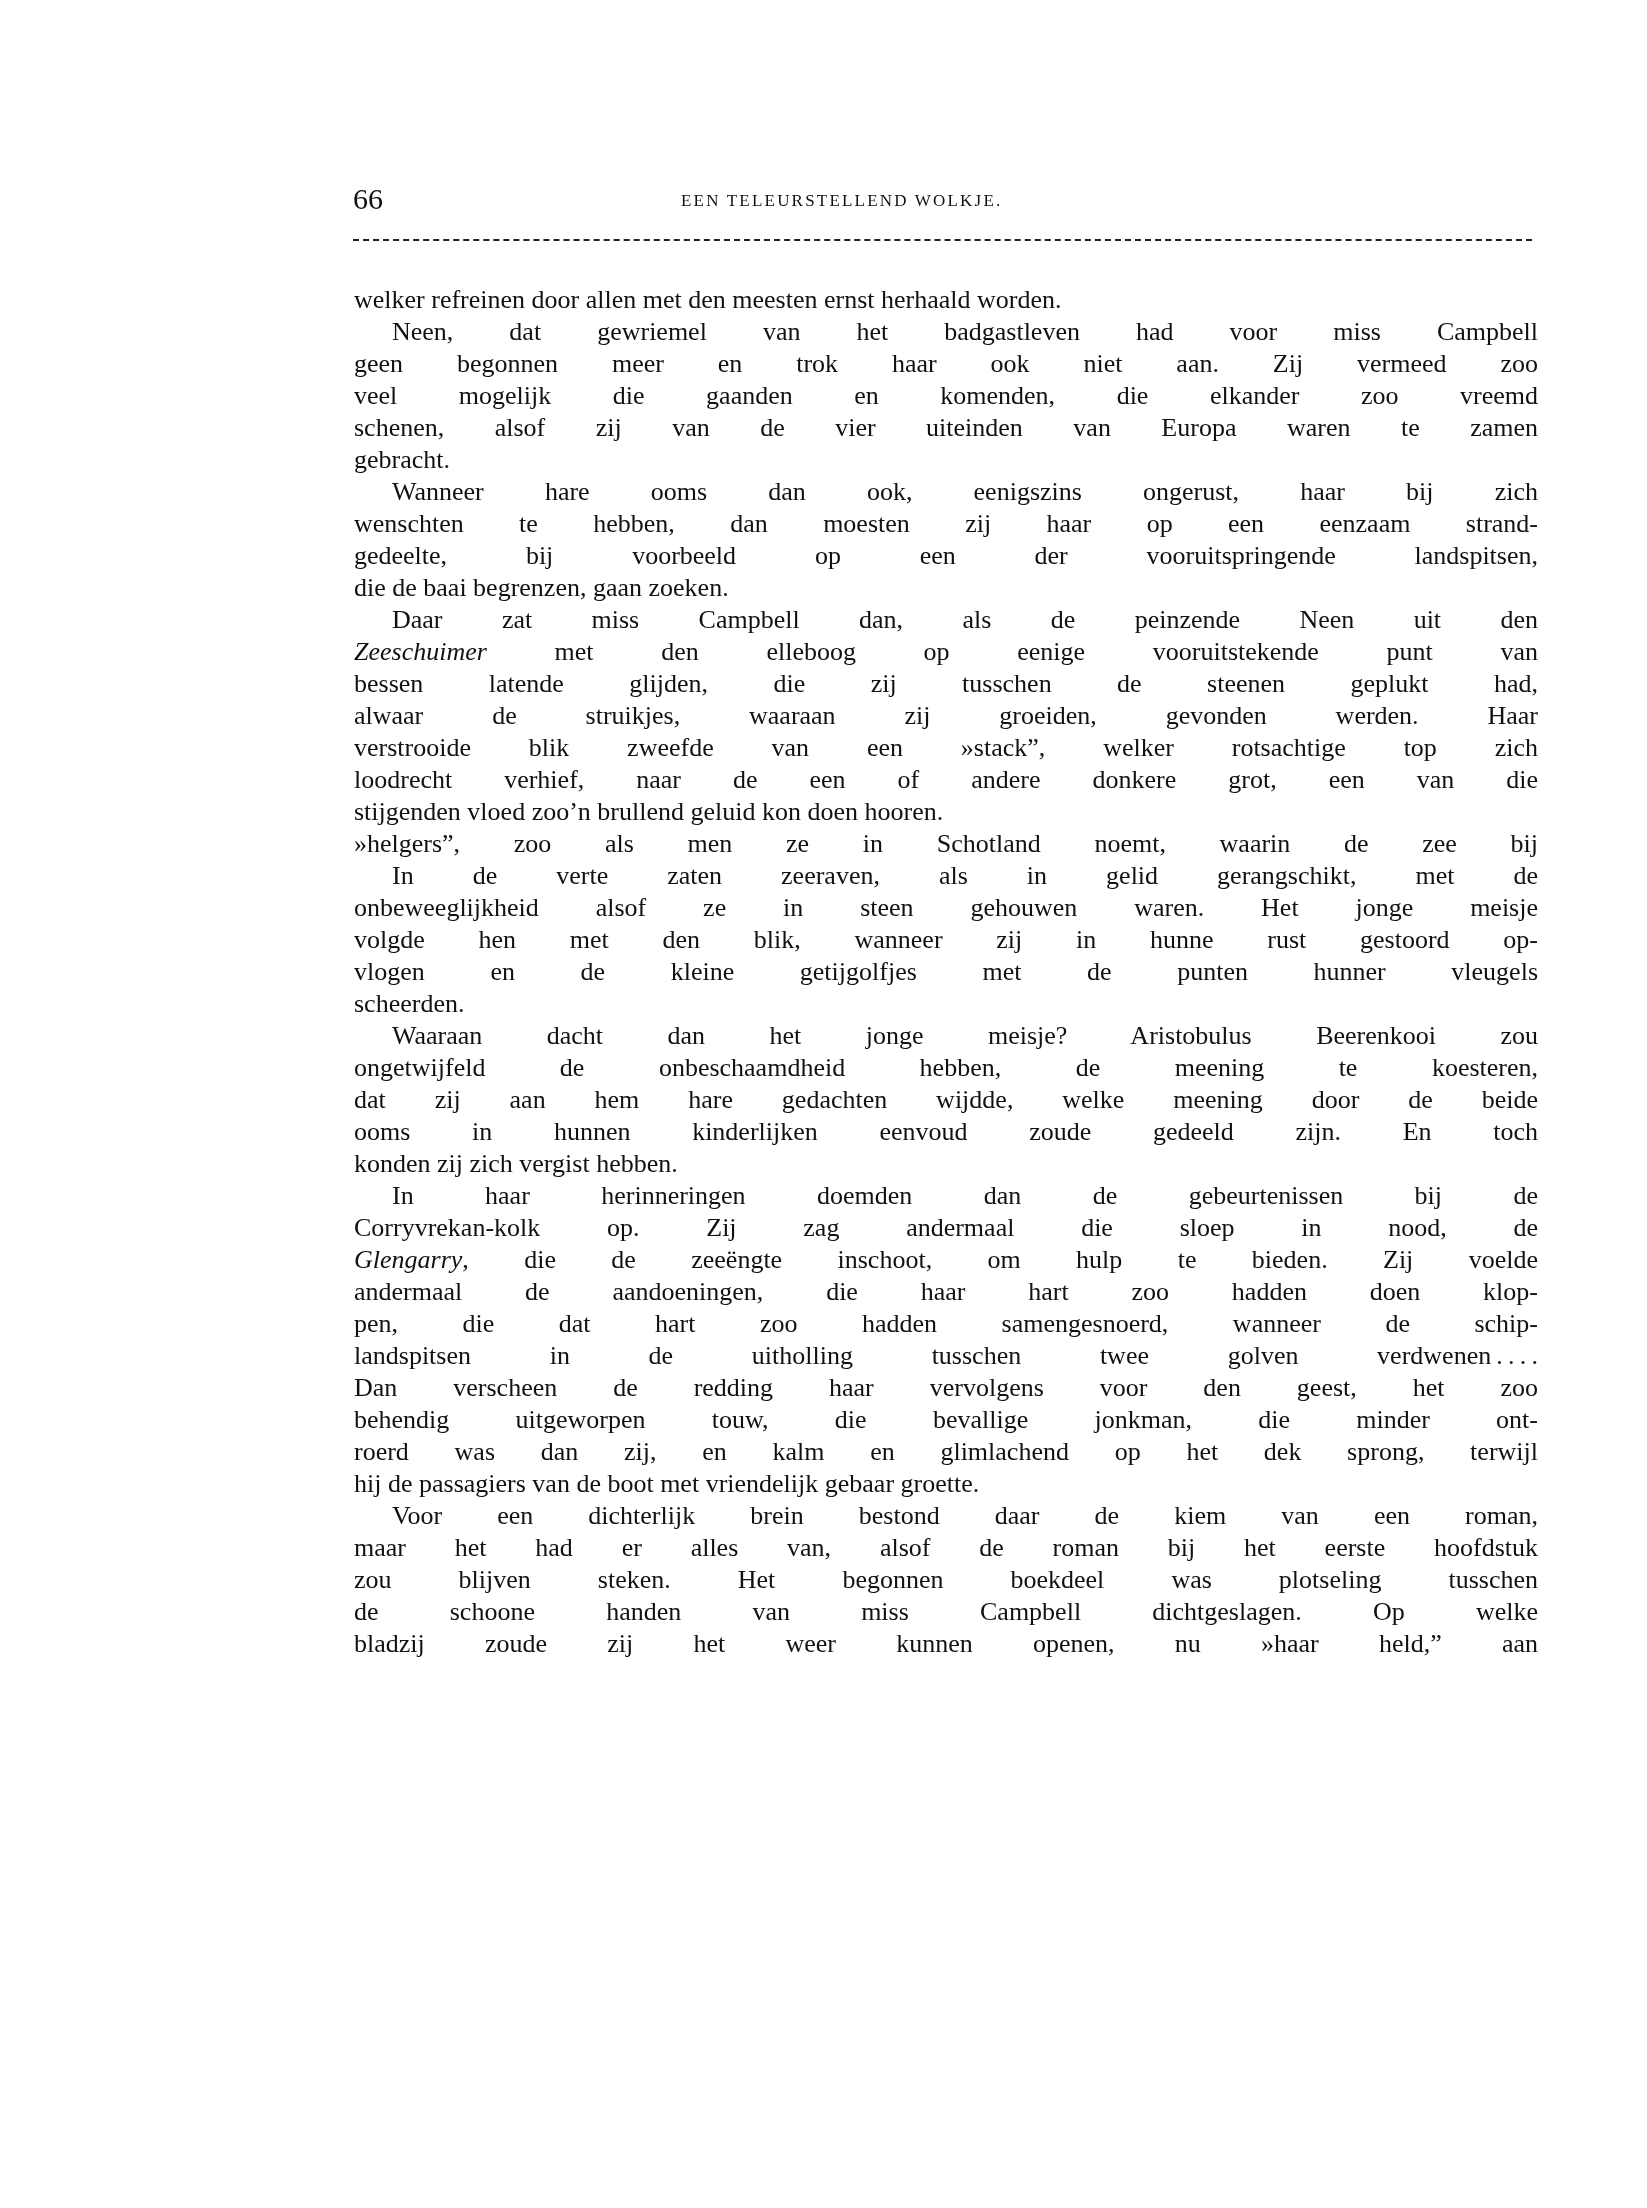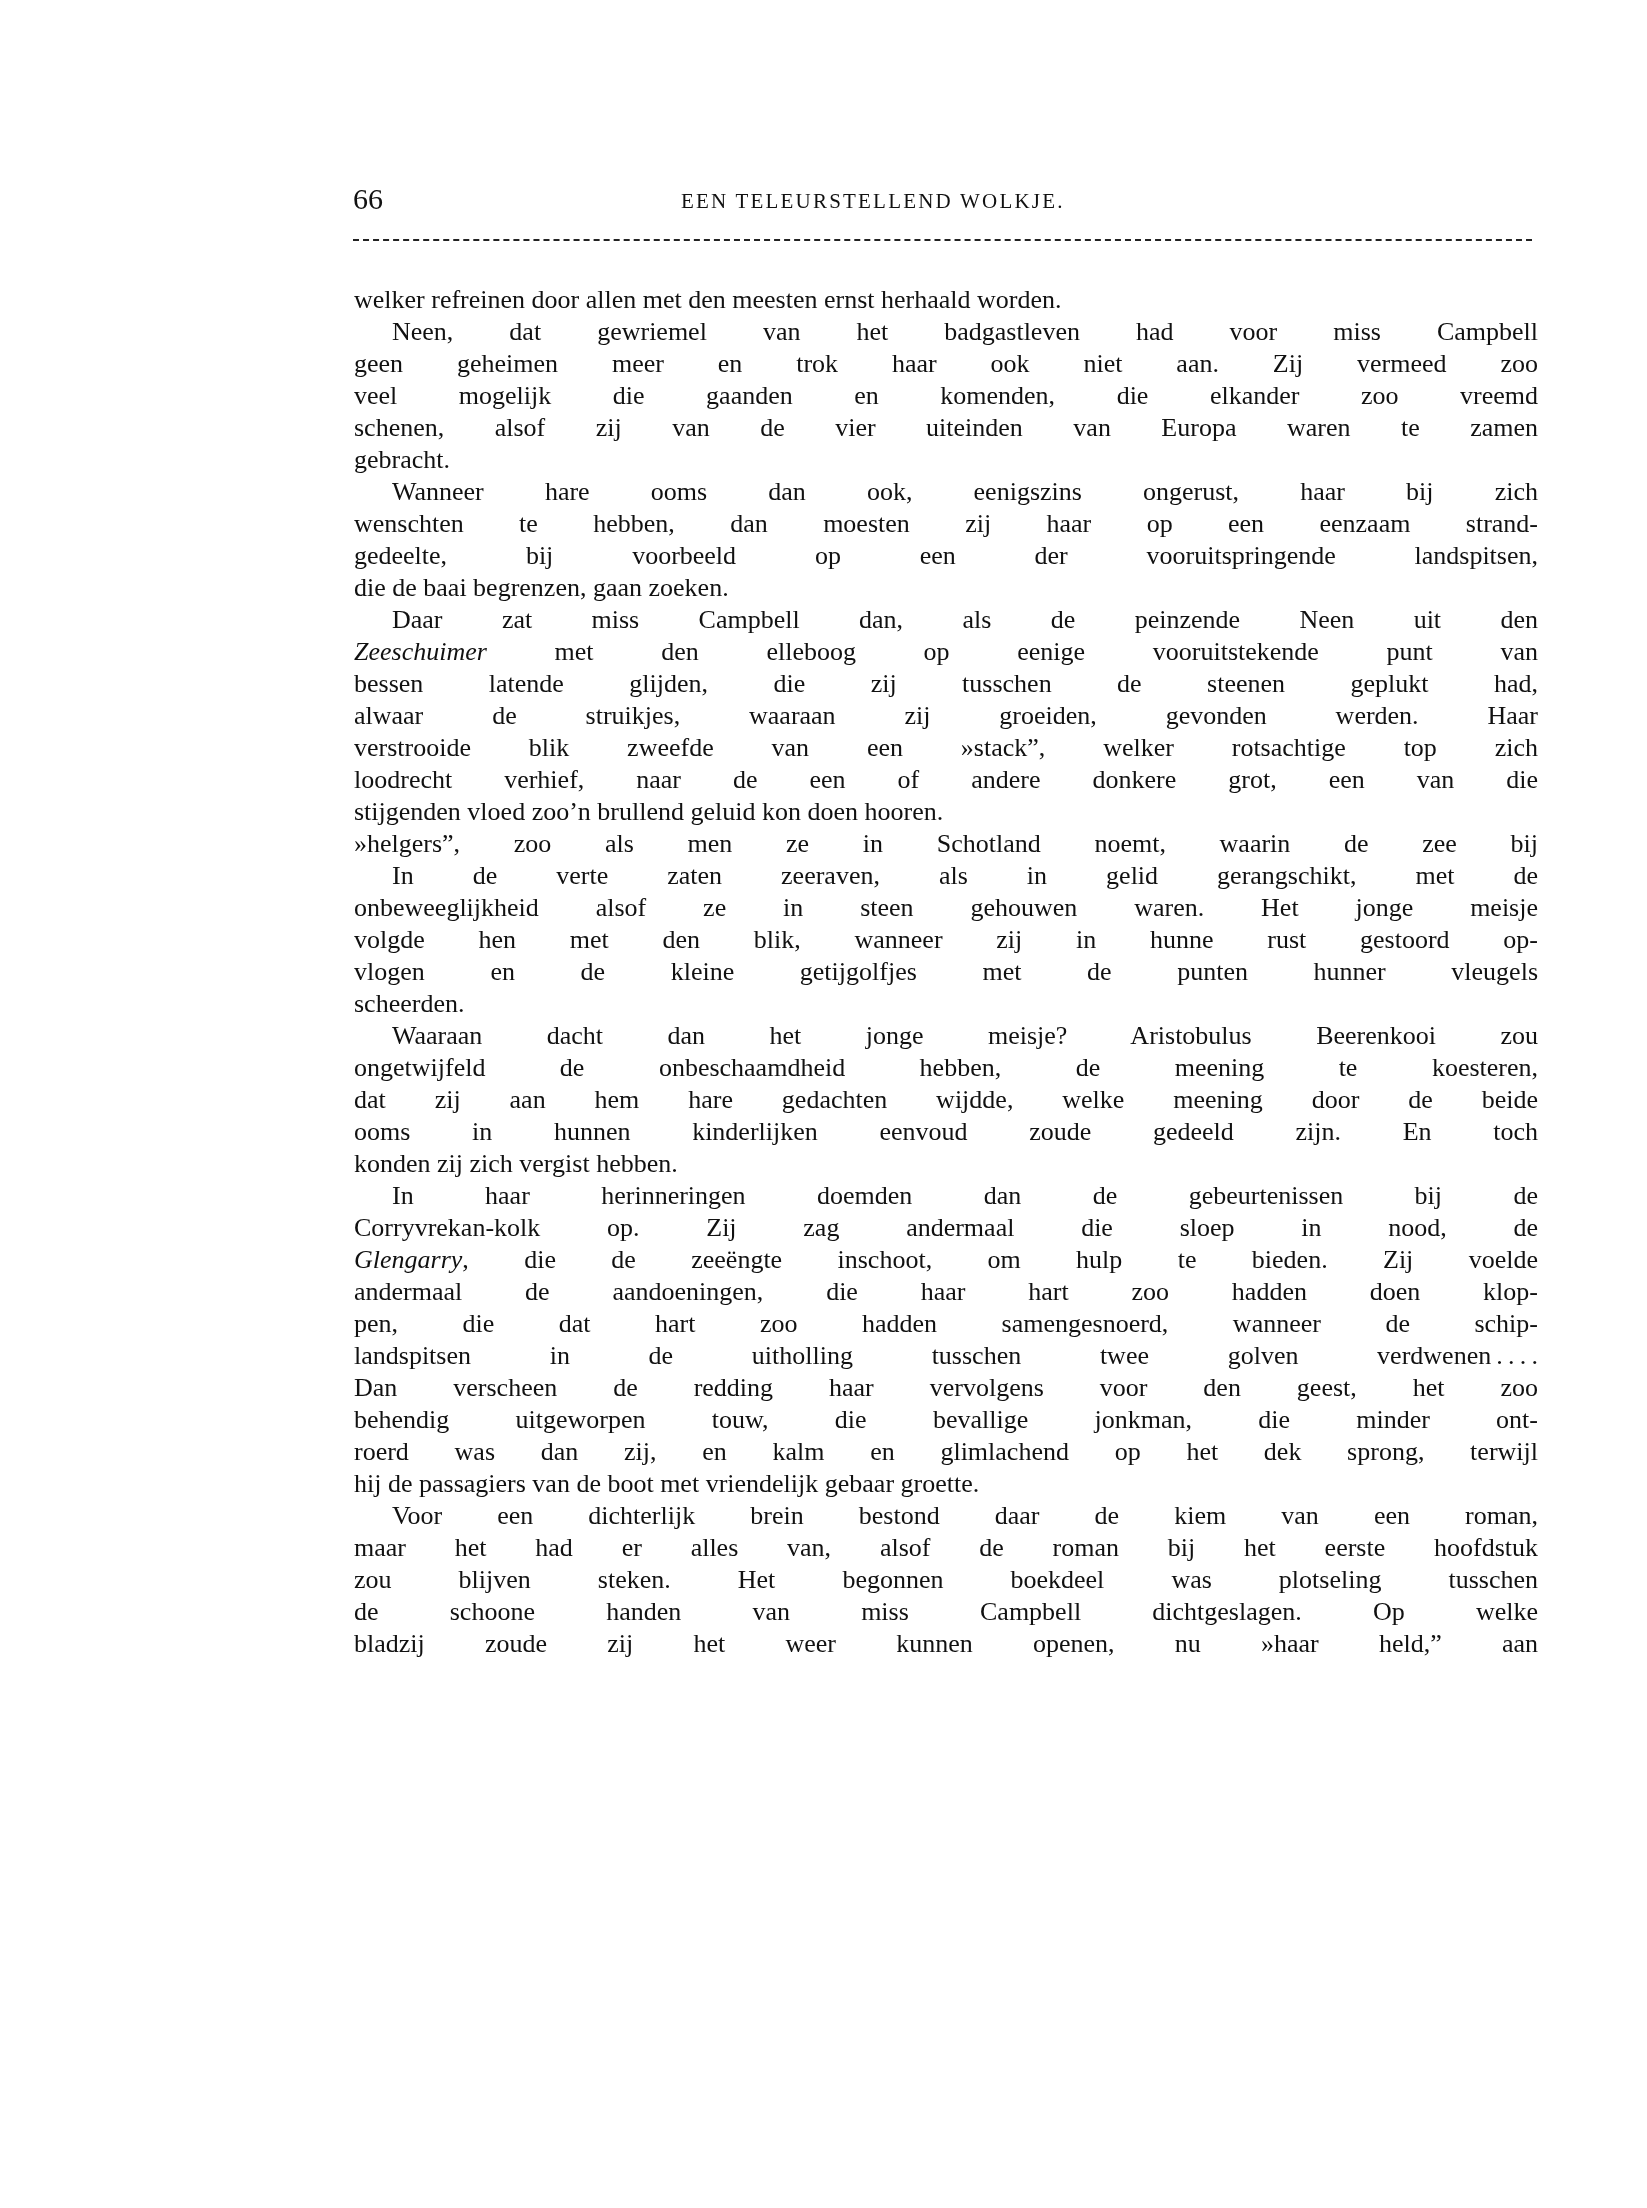--- a/index.html
+++ b/index.html
@@ -33,21 +33,21 @@
       position: absolute;
       left: 0;
       top: 0;
       font-size: 30px;
       line-height: 40px;
     }
     .running-title {
       position: absolute;
       left: 328px;
       top: 2px;
-      font-size: 21px;
+      font-size: 17px;
       letter-spacing: 2.2px;
       line-height: 40px;
     }
     .rule {
       position: absolute;
       left: 353px;
       top: 239px;
       width: 1179px;
       height: 0;
       border-top: 2px dashed #222;
@@ -88,21 +88,21 @@
     <span class="running-title">EEN TELEURSTELLEND WOLKJE.</span>
   </div>
   <div class="rule"></div>
 
   <div class="body-text" id="body-text">
       <div class="paragraph">
         <span class="line last"><span>welker refreinen door allen met den meesten ernst herhaald worden.</span></span>
       </div>
       <div class="paragraph">
         <span class="line indent"><span>Neen, dat gewriemel van het badgastleven had voor miss Campbell</span></span>
-        <span class="line"><span>geen geheimen meer en trok haar ook niet aan. Zij vermeed zoo</span></span>
+        <span class="line"><span>geen begonnen meer en trok haar ook niet aan. Zij vermeed zoo</span></span>
         <span class="line"><span>veel mogelijk die gaanden en komenden, die elkander zoo vreemd</span></span>
         <span class="line"><span>schenen, alsof zij van de vier uiteinden van Europa waren te zamen</span></span>
         <span class="line last"><span>gebracht.</span></span>
       </div>
       <div class="paragraph">
         <span class="line indent"><span>Wanneer hare ooms dan ook, eenigszins ongerust, haar bij zich</span></span>
         <span class="line"><span>wenschten te hebben, dan moesten zij haar op een eenzaam strand-</span></span>
         <span class="line"><span>gedeelte, bij voorbeeld op een der vooruitspringende landspitsen,</span></span>
         <span class="line last"><span>die de baai begrenzen, gaan zoeken.</span></span>
       </div>

